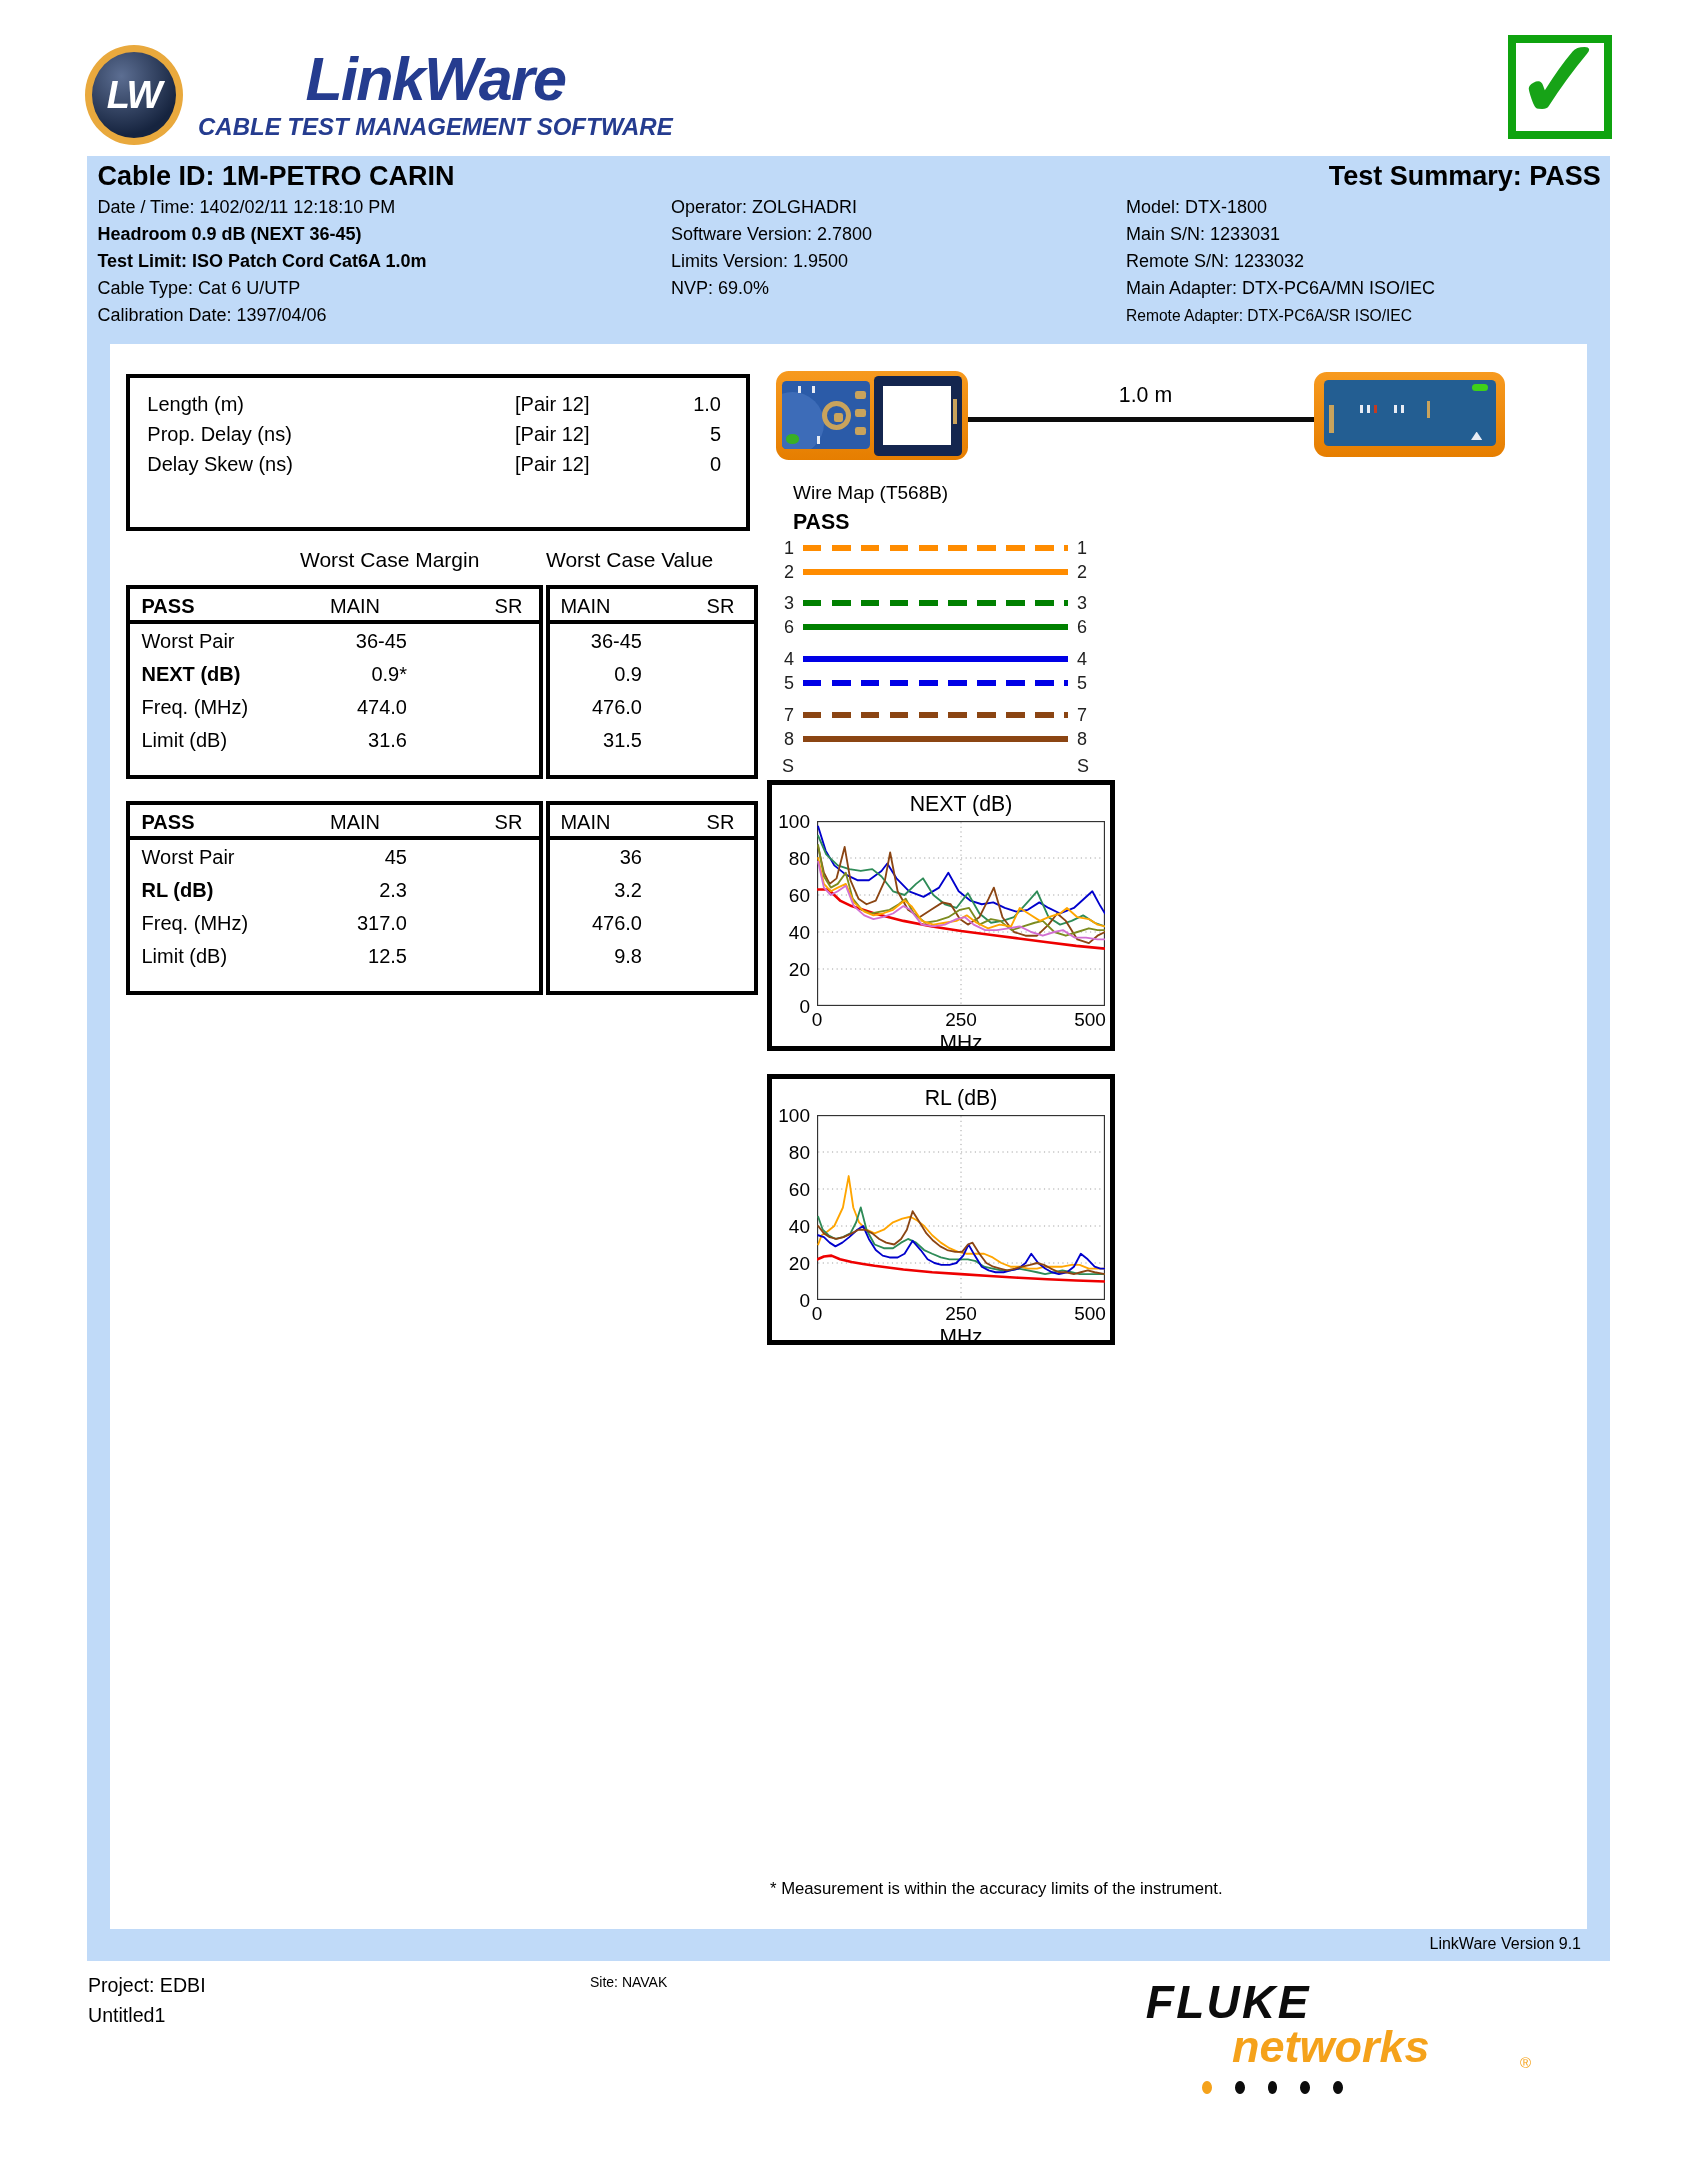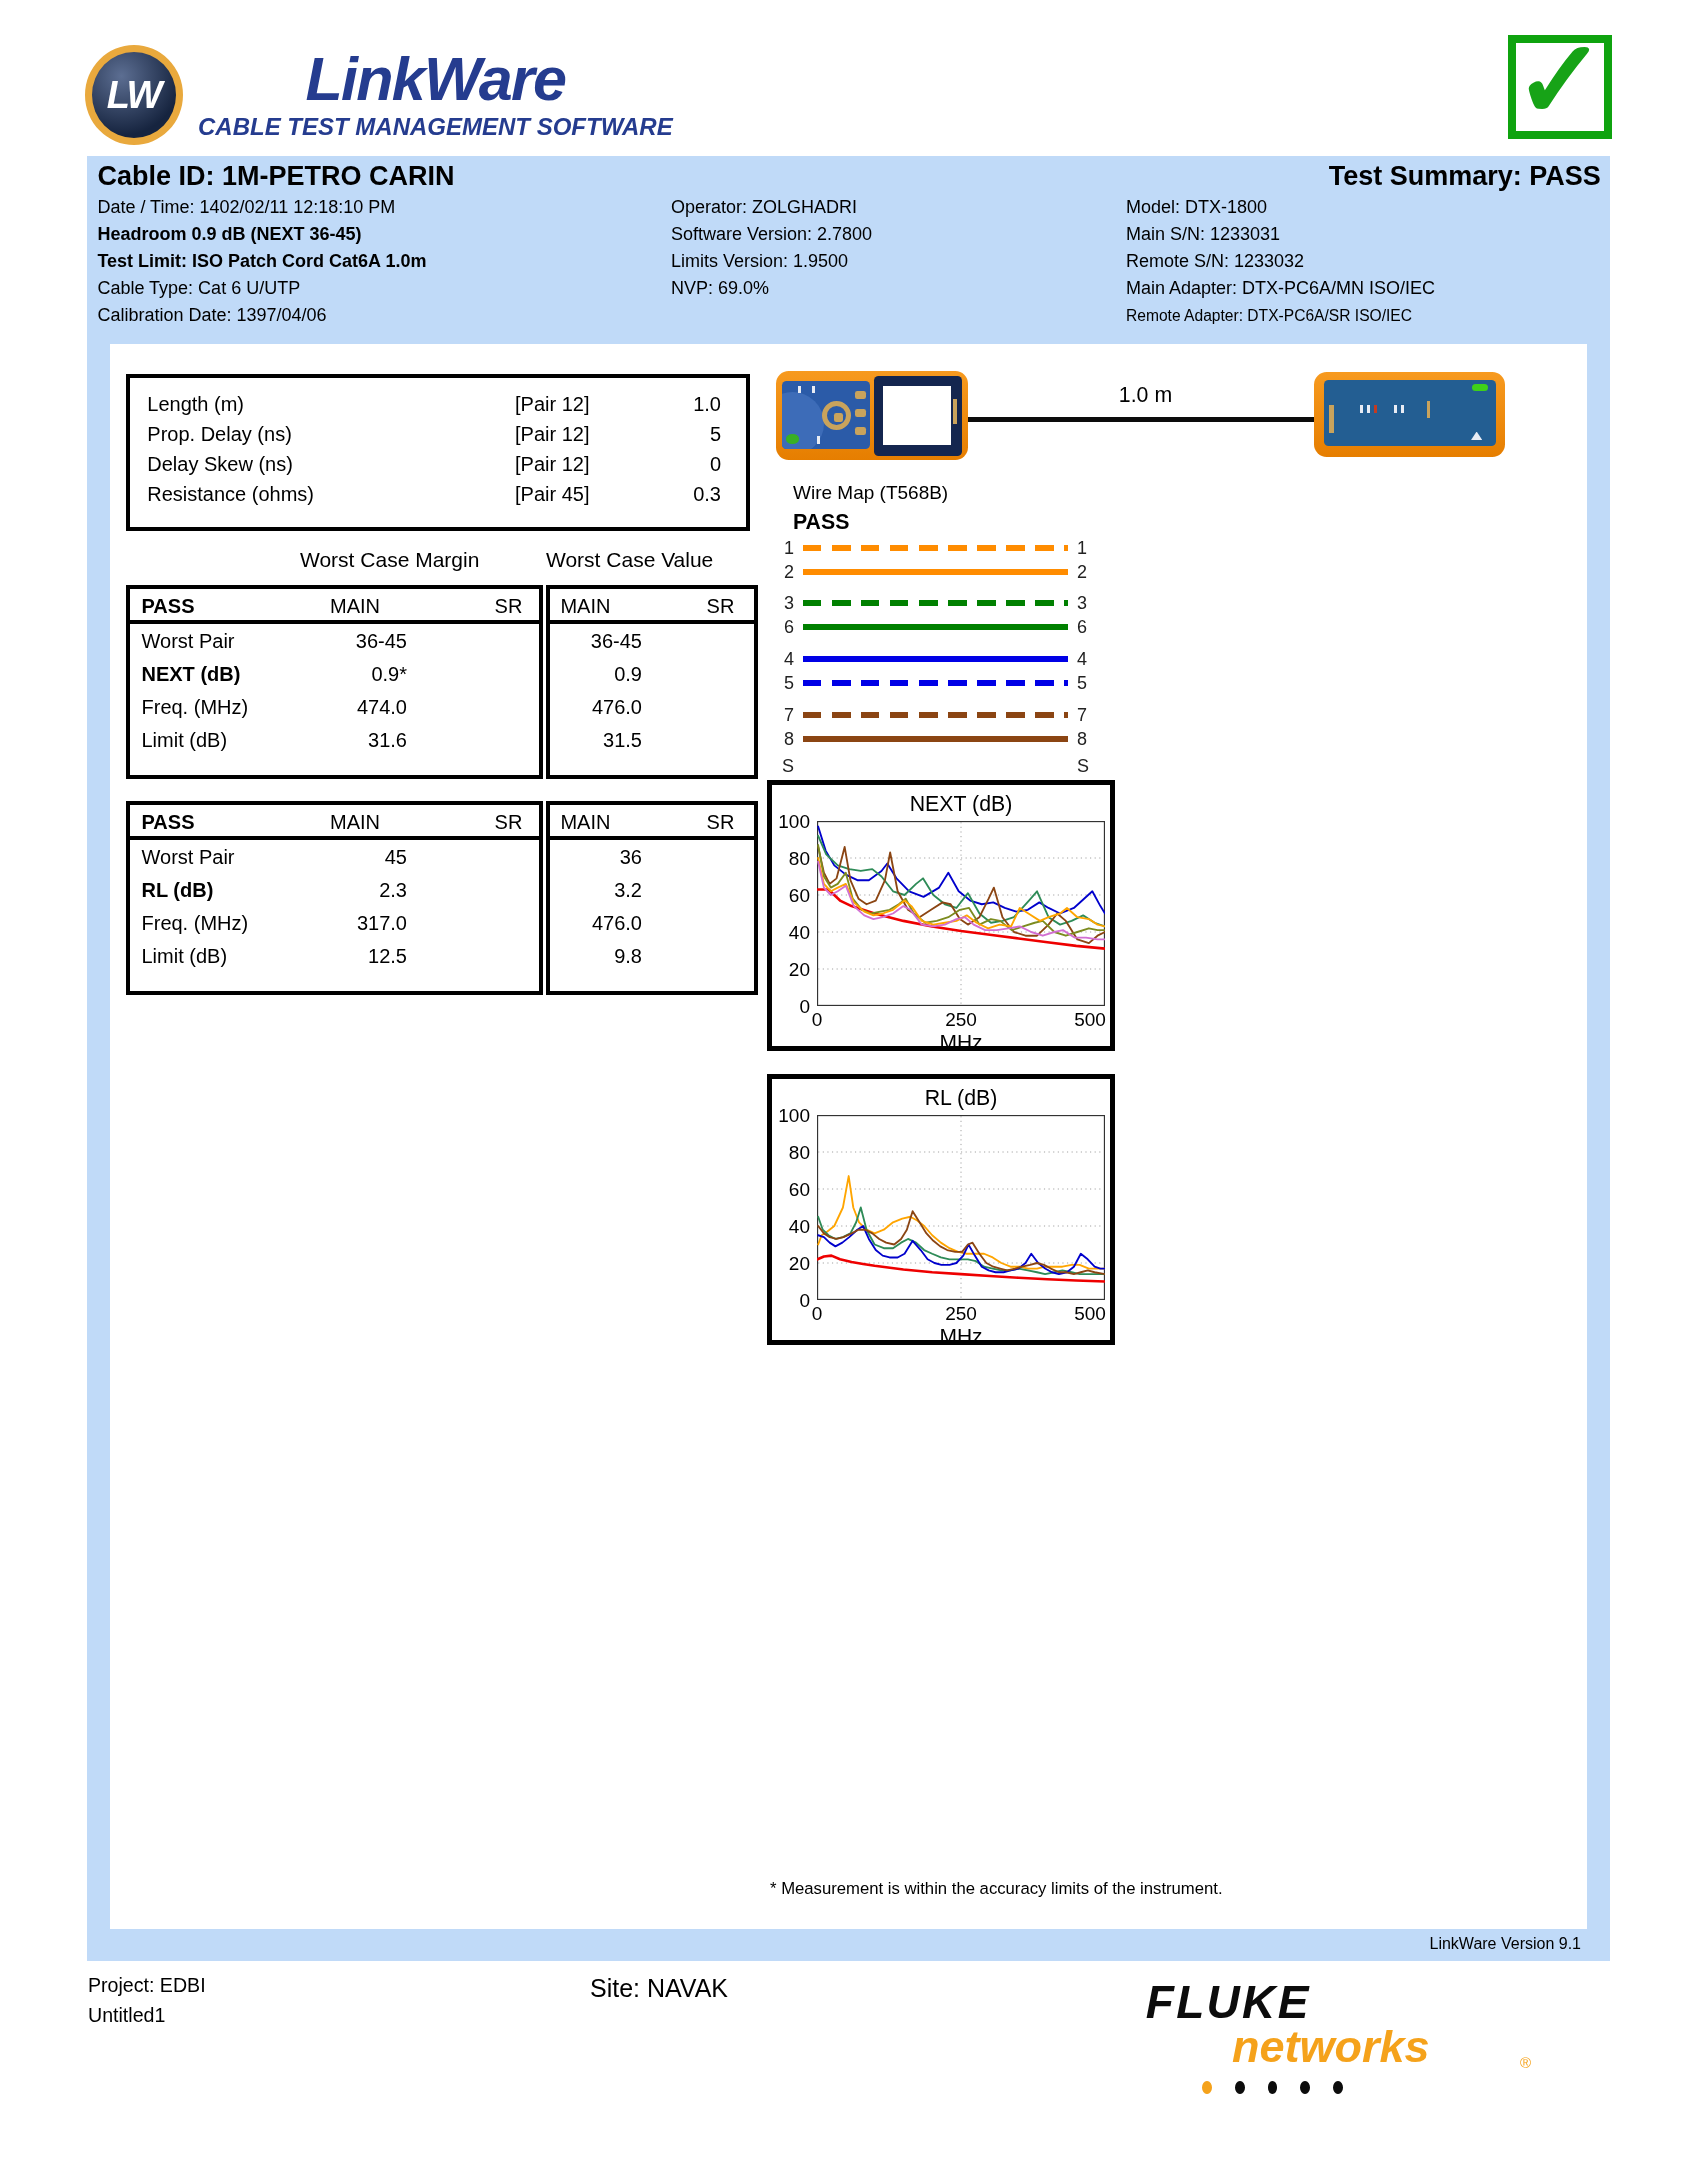--- a/index.html
+++ b/index.html
@@ -105,21 +105,21 @@
   .chart-title{position:absolute;left:45px;top:7px;width:288px;text-align:center;font-size:21.3px;}
   .plot{position:absolute;left:45px;top:36px;}
   .ytick{position:absolute;left:0;width:38px;text-align:right;font-size:19px;}
   .xtick{position:absolute;top:224px;width:52px;text-align:center;font-size:19px;}
   .xlabel{position:absolute;left:45px;top:245px;width:288px;text-align:center;font-size:21px;}
 
   
   .footnote{position:absolute;left:770px;top:1879px;font-size:16.7px;}
   .ft-project{position:absolute;left:88px;top:1974px;font-size:19.6px;}
   .ft-untitled{position:absolute;left:88px;top:2004px;font-size:19.6px;}
-  .ft-site{position:absolute;left:590px;top:1974px;font-size:25px;}
+  .ft-site{position:absolute;left:590px;top:1974px;font-size:14px;}
   .fluke{position:absolute;left:1140px;top:1973px;width:404px;height:138px;}
   .fluke-word1{position:absolute;left:5.8px;top:2.3px;font-size:46px;font-weight:900;font-style:italic;letter-spacing:2.3px;color:#0c0c0c;}
   .fluke-word2{position:absolute;left:92px;top:48px;font-size:45px;font-weight:bold;font-style:italic;color:var(--fluke-orange);}
   .fluke-reg{position:absolute;left:380px;top:81px;font-size:15px;color:var(--fluke-orange);}
   .fluke-dots{position:absolute;left:62px;top:108px;display:flex;gap:23px;}
   .fluke-dots .dot{width:9.8px;height:13.3px;border-radius:50%;background:#0c0c0c;}
   .fluke-dots .dot.first{background:var(--fluke-orange);}
 </style>
 </head>
 <body>
@@ -175,25 +175,20 @@
       </div>
     <div class="lt-row" style="top:45px">
         <span class="lt-label">Prop. Delay (ns)</span>
         <span class="lt-pair">[Pair 12]</span>
         <span class="lt-value">5</span>
       </div>
     <div class="lt-row" style="top:75px">
         <span class="lt-label">Delay Skew (ns)</span>
         <span class="lt-pair">[Pair 12]</span>
         <span class="lt-value">0</span>
-      </div>
-    <div class="lt-row" style="top:105px">
-        <span class="lt-label">Resistance (ohms)</span>
-        <span class="lt-pair">[Pair 45]</span>
-        <span class="lt-value">0.3</span>
       </div>
   </div>
 
   <div class="wc-h wc-margin">Worst Case Margin</div>
   <div class="wc-h wc-value">Worst Case Value</div>
 
   <div class="sumtab st-left y-next">
     <div class="sumhead">
         <span class="sh-pass">PASS</span>
         <span class="sh-main">MAIN</span>

